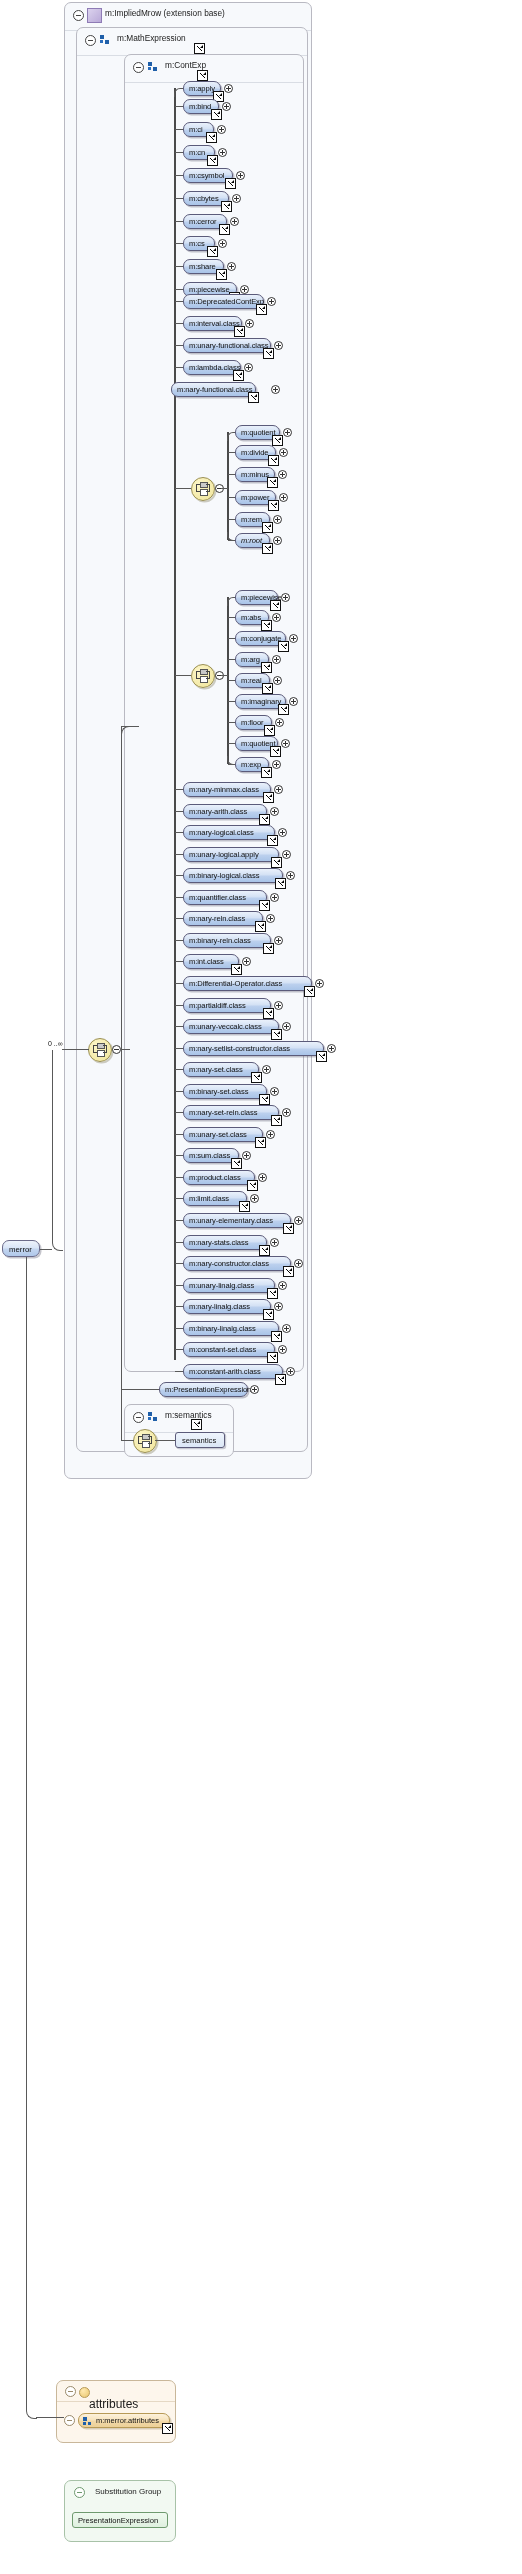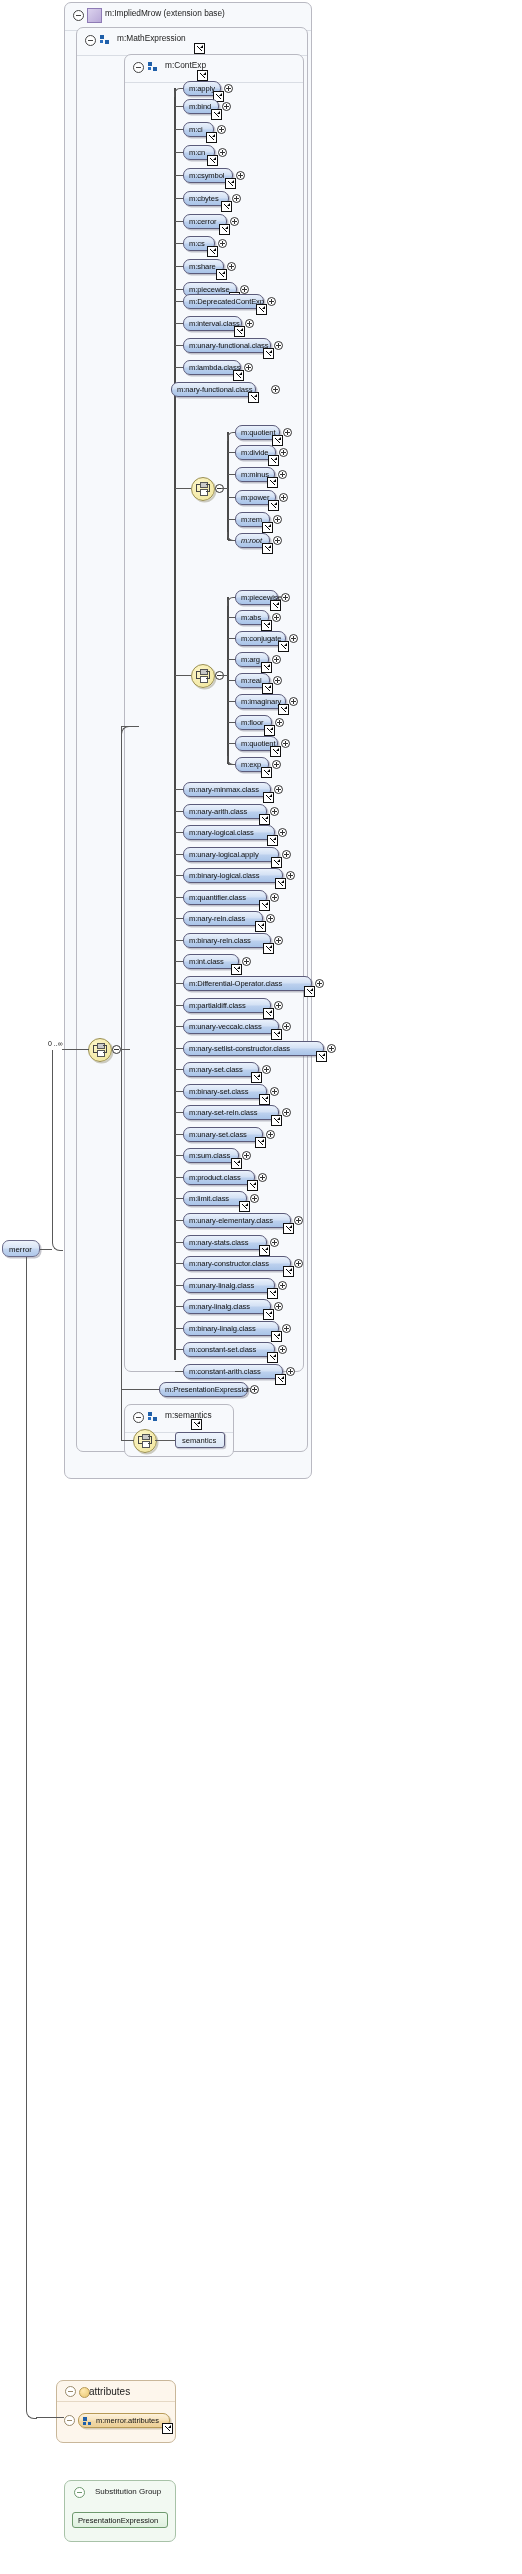--- a/index.html
+++ b/index.html
@@ -73,21 +73,21 @@
   
   .root{position:absolute;border:1px solid #6b6b8a;border-radius:7px;
       background:linear-gradient(to bottom,#eef3fb 0%,#d8e4f6 48%,#c4d6f0 52%,#b0c8ea 100%);
       box-shadow:1.5px 1.5px 0 rgba(90,90,110,.35);box-sizing:border-box;}
   .root span{position:absolute;left:6px;top:4px;font-size:7.8px;color:#111;}
 
   
   .attrbox{position:absolute;border:1px solid #c9b79a;border-radius:7px;background:#fdf6ec;
       box-sizing:border-box;}
   .attrbox .ahdr{position:relative;height:20px;border-bottom:1px solid #e5d8c4;}
-  .attr-title{position:absolute;left:32px;top:5px;font-size:10px;color:#1b1b1b;}
+  .attr-title{position:absolute;left:32px;top:16px;font-size:12px;color:#1b1b1b;}
   .ocirc{position:absolute;left:8px;top:5px;width:11px;height:11px;border:1px solid #9b8b6b;
       border-radius:50%;background:#fff;box-sizing:border-box;}
   .ocirc:after{content:"";position:absolute;left:2px;top:4px;width:5px;height:1px;background:#9b8b6b;}
   .adot{position:absolute;left:22px;top:6px;width:9px;height:9px;border-radius:50%;
       background:radial-gradient(circle at 35% 30%,#ffe9b0,#e9c66e);border:1px solid #b79a57;}
   .attr-el{position:absolute;height:15px;border:1px solid #b79a57;border-radius:7px;
       background:linear-gradient(to bottom,#fdf2dc 0%,#f7e3bd 48%,#f2d9a9 52%,#ecd098 100%);
       box-shadow:1.5px 1.5px 0 rgba(150,130,90,.35);box-sizing:border-box;}
   .attr-el span{position:absolute;left:17px;top:2px;font-size:7.5px;color:#111;white-space:nowrap;}
   .attr-el .gi{position:absolute;left:4px;top:3px;width:9px;height:9px;}

